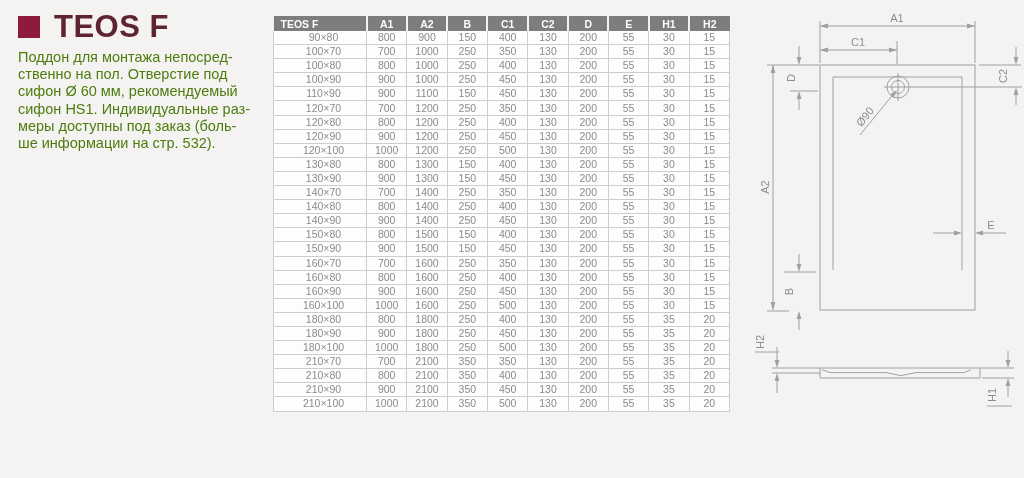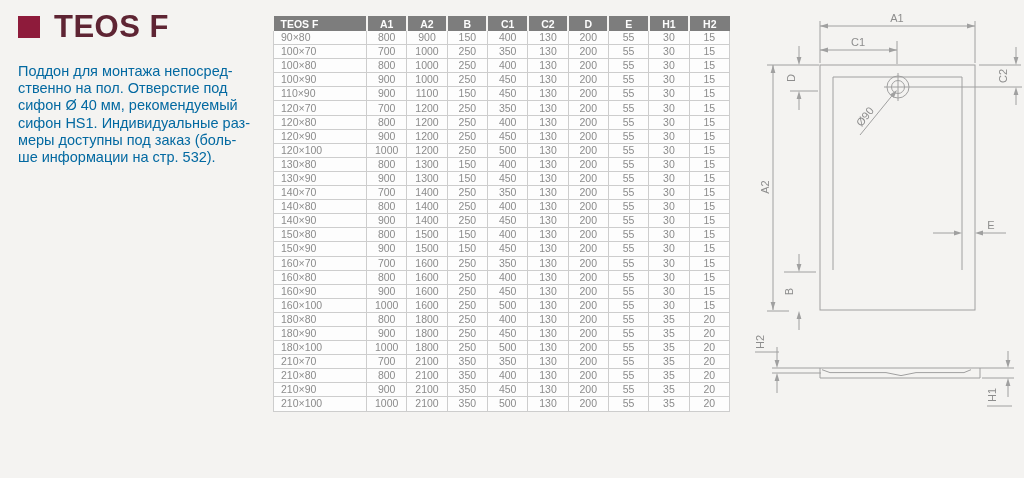--- a/index.html
+++ b/index.html
@@ -18,63 +18,63 @@
   .brand-square{
     width:22px;height:22px;background:#8e1b3b;
     display:inline-block;margin-top:6px;flex:0 0 auto;
   }
   .page-title{
     margin:0 0 0 14px;
     font-size:31px;line-height:34px;font-weight:600;
     color:#5e2433;letter-spacing:0.5px;
   }
   .descr{
-    margin-top:19px;
-    font-size:14.5px;line-height:17.2px;color:#0369a1;
+    margin-top:5px;
+    font-size:14.5px;line-height:17.2px;color:#4d7c0f;
   }
 
   
   .spec-table-wrap{position:absolute;left:273px;top:16px;width:457px;}
   table.spec{
     border-collapse:collapse;table-layout:fixed;width:457px;
     font-size:10.5px;color:#8b8b8b;
   }
   table.spec col.c-size{width:93px;}
   table.spec th{
     background:#7d7d7d;color:#fdfdfd;font-weight:bold;
     height:15px;padding:0;text-align:center;
     border-left:2px solid #f4f3f1;font-size:10.5px;
   }
   table.spec th:first-child{border-left:none;text-align:left;padding-left:7px;}
   table.spec td{
     background:#fdfdfd;height:13.1px;padding:0;text-align:center;
     border:1px solid #cdcdcd;border-top:none;
     line-height:13px;
   }
-  table.spec td.size-col{text-align:left;padding-left:7px;}
+  table.spec td.size-col{text-align:center;padding-left:7px;}
 
   
   .drawing{position:absolute;left:750px;top:0;width:274px;height:478px;}
   .drawing svg{display:block;}
   .dim-text{fill:#8d8d8d;font-size:11px;font-family:"Liberation Sans",sans-serif;}
 </style>
 </head>
 <body>
 
 <div class="stage">
 
   <div class="info">
     <div class="title-row">
       <span class="brand-square"></span>
       <h1 class="page-title">TEOS F</h1>
     </div>
     <div class="descr">
       <div>Поддон для монтажа непосред-</div>
       <div>ственно на пол. Отверстие под</div>
-      <div>сифон Ø 40 мм, рекомендуемый</div>
+      <div>сифон Ø 60 мм, рекомендуемый</div>
       <div>сифон HS1. Индивидуальные раз-</div>
       <div>меры доступны под заказ (боль-</div>
       <div>ше информации на стр. 532).</div>
     </div>
   </div>
 
   <div class="spec-table-wrap">
     <table class="spec">
       <colgroup>
         <col class="c-size">

